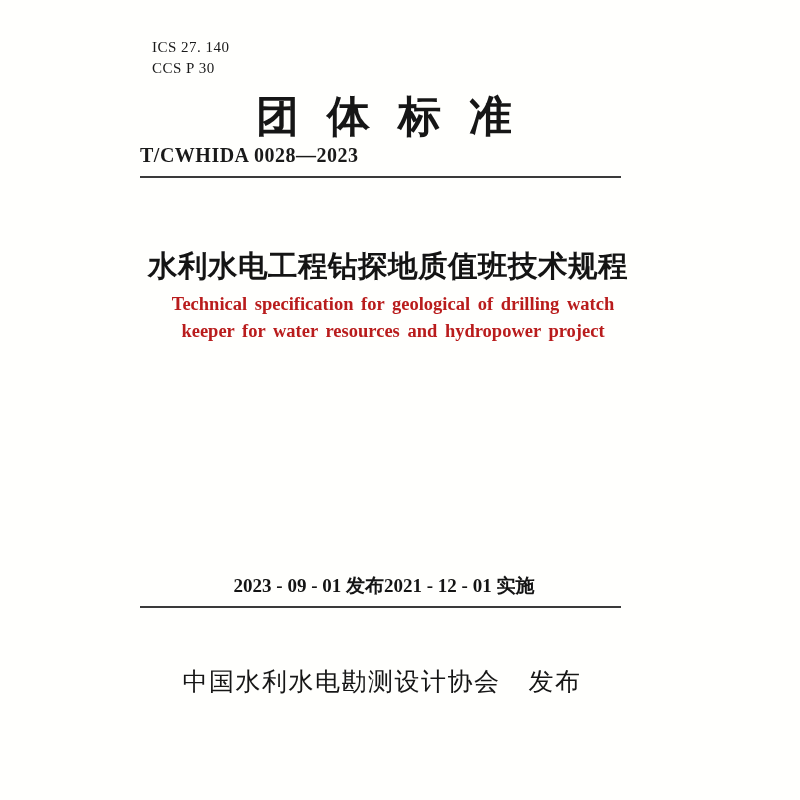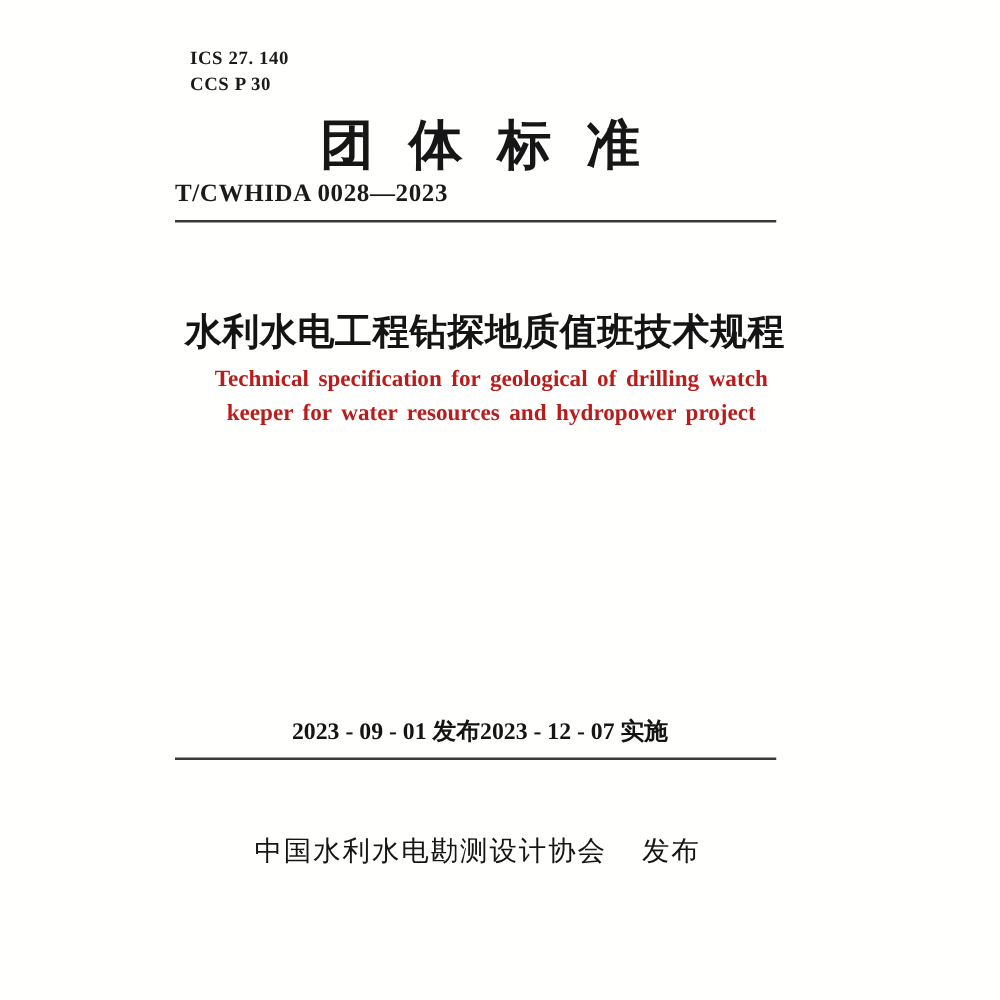--- a/index.html
+++ b/index.html
@@ -17,21 +17,21 @@
     background: #fffffd;
     color: #1a1a1a;
     font-family: "Liberation Serif", "DejaVu Serif", serif;
   }
   
   #ics-block {
     position: absolute;
     left: 152px;
     top: 37px;
     font-size: 15px;
-    font-weight: bold;
+    font-weight: normal;
     line-height: 21px;
     letter-spacing: 0.5px;
     white-space: nowrap;
   }
   
   #std-type-row {
     position: absolute;
     left: 140px;
     top: 76px;
     width: 488px;
@@ -119,21 +119,21 @@
   
   #publisher-row {
     position: absolute;
     left: 136px;
     top: 664px;
     width: 492px;
     display: flex;
     justify-content: center;
     align-items: flex-end;
     font-family: "Liberation Sans", "DejaVu Sans", sans-serif;
-    font-size: 22px;
+    font-size: 25px;
     font-weight: 500;
     line-height: 34px;
     letter-spacing: 1.5px;
     white-space: nowrap;
     color: #161616;
   }
   #publisher-action { margin-left: 28px; }
 </style>
 </head>
 <body>
@@ -155,21 +155,21 @@
 
   <div id="main-title">水利水电工程钻探地质值班技术规程</div>
 
   <div id="subtitle-en">
     <div>Technical specification for geological of drilling watch</div>
     <div>keeper for water resources and hydropower project</div>
   </div>
 
   <div id="dates-row">
     <span>2023 - 09 - 01 发布</span>
-    <span>2023 - 12 - 07 实施</span>
+    <span>2021 - 12 - 01 实施</span>
   </div>
 
   <div id="rule-bottom" class="rule"></div>
 
   <div id="publisher-row">
     <span>中国水利水电勘测设计协会</span>
     <span id="publisher-action">发布</span>
   </div>
 
 </div>

